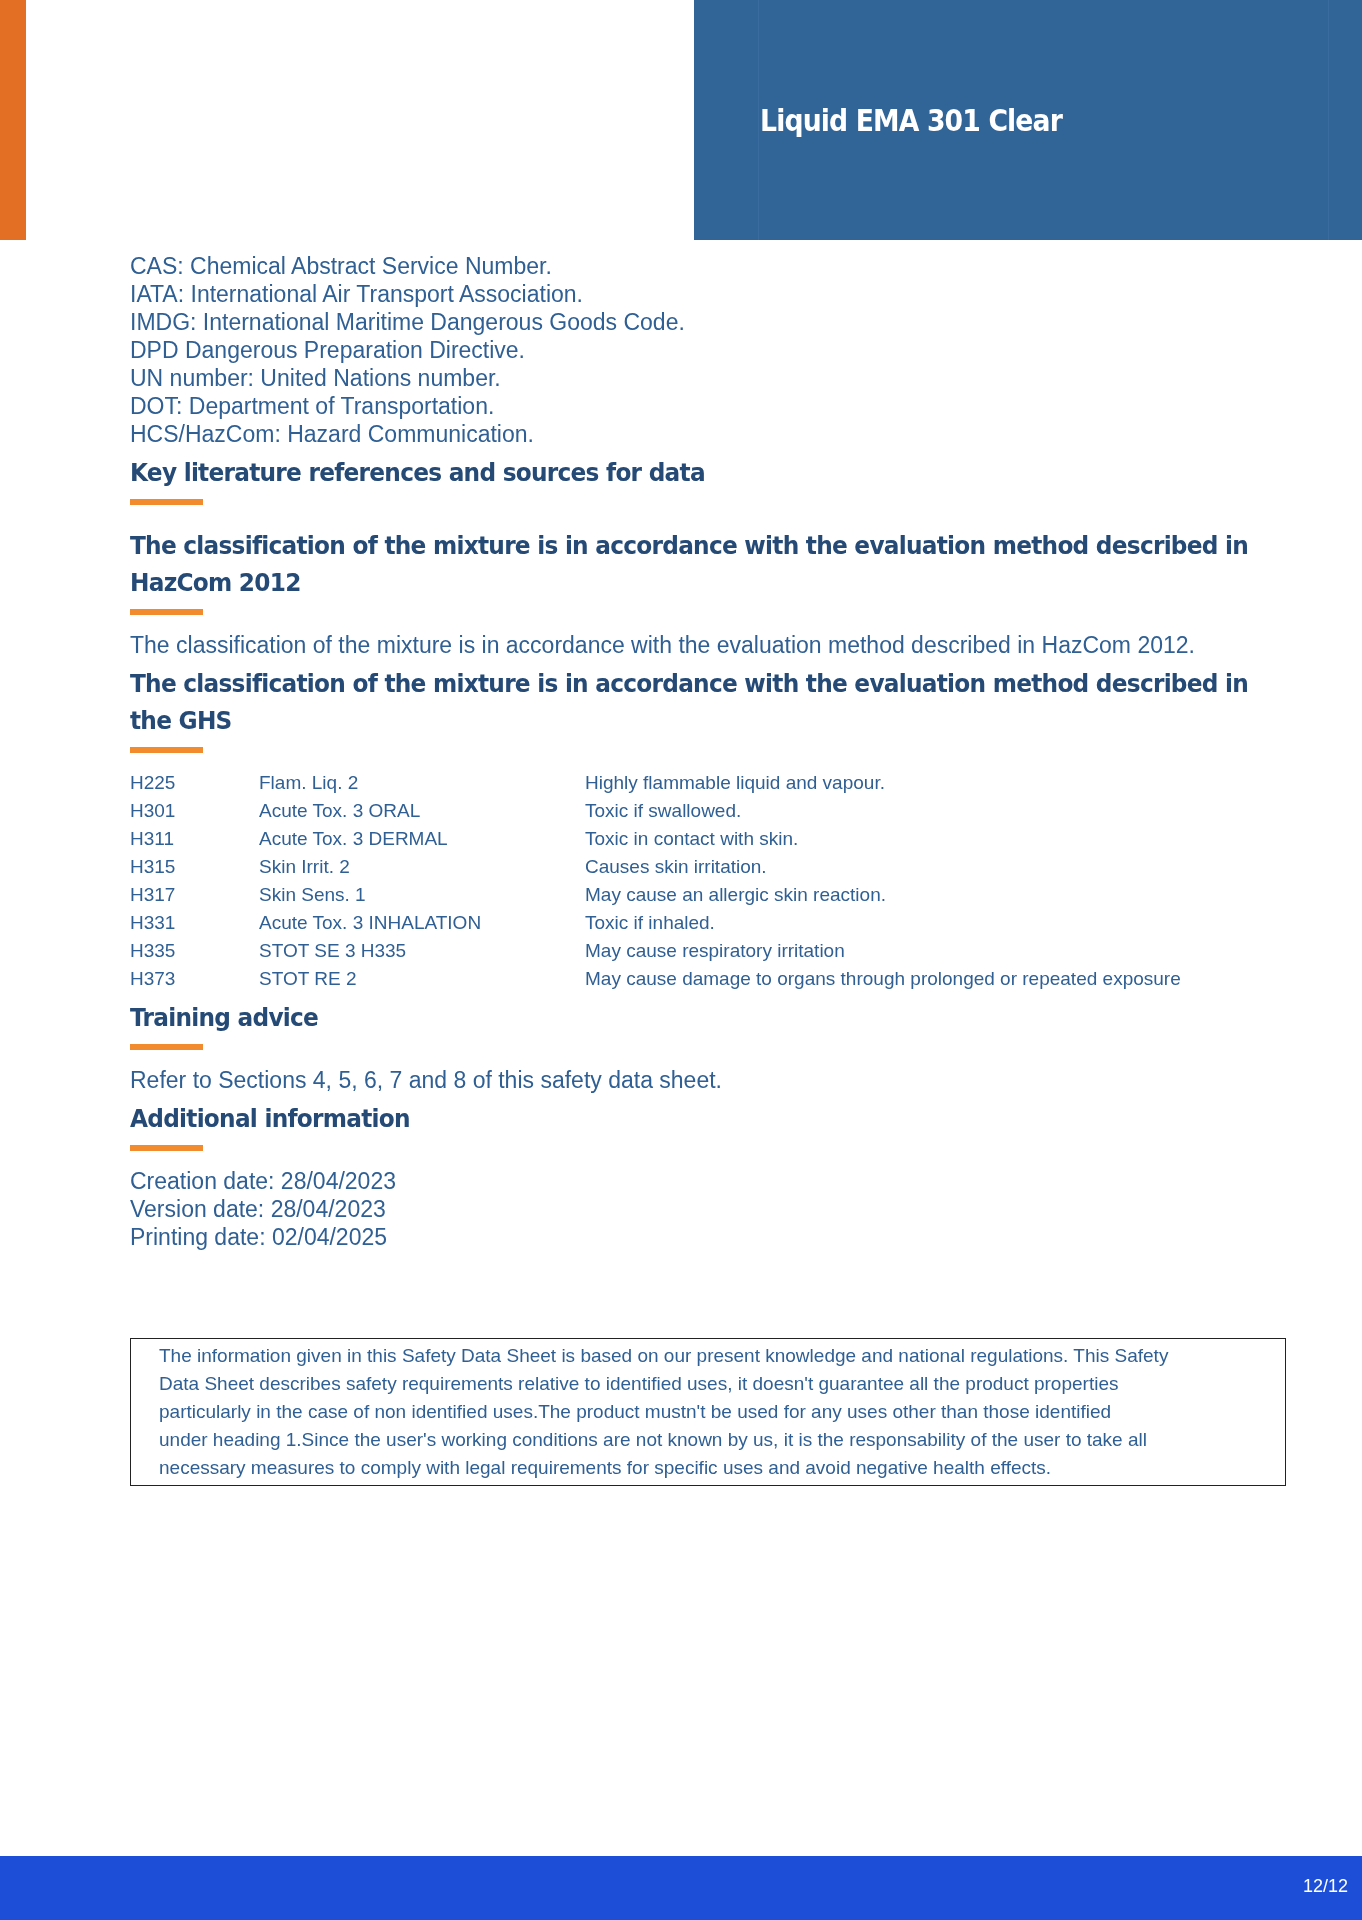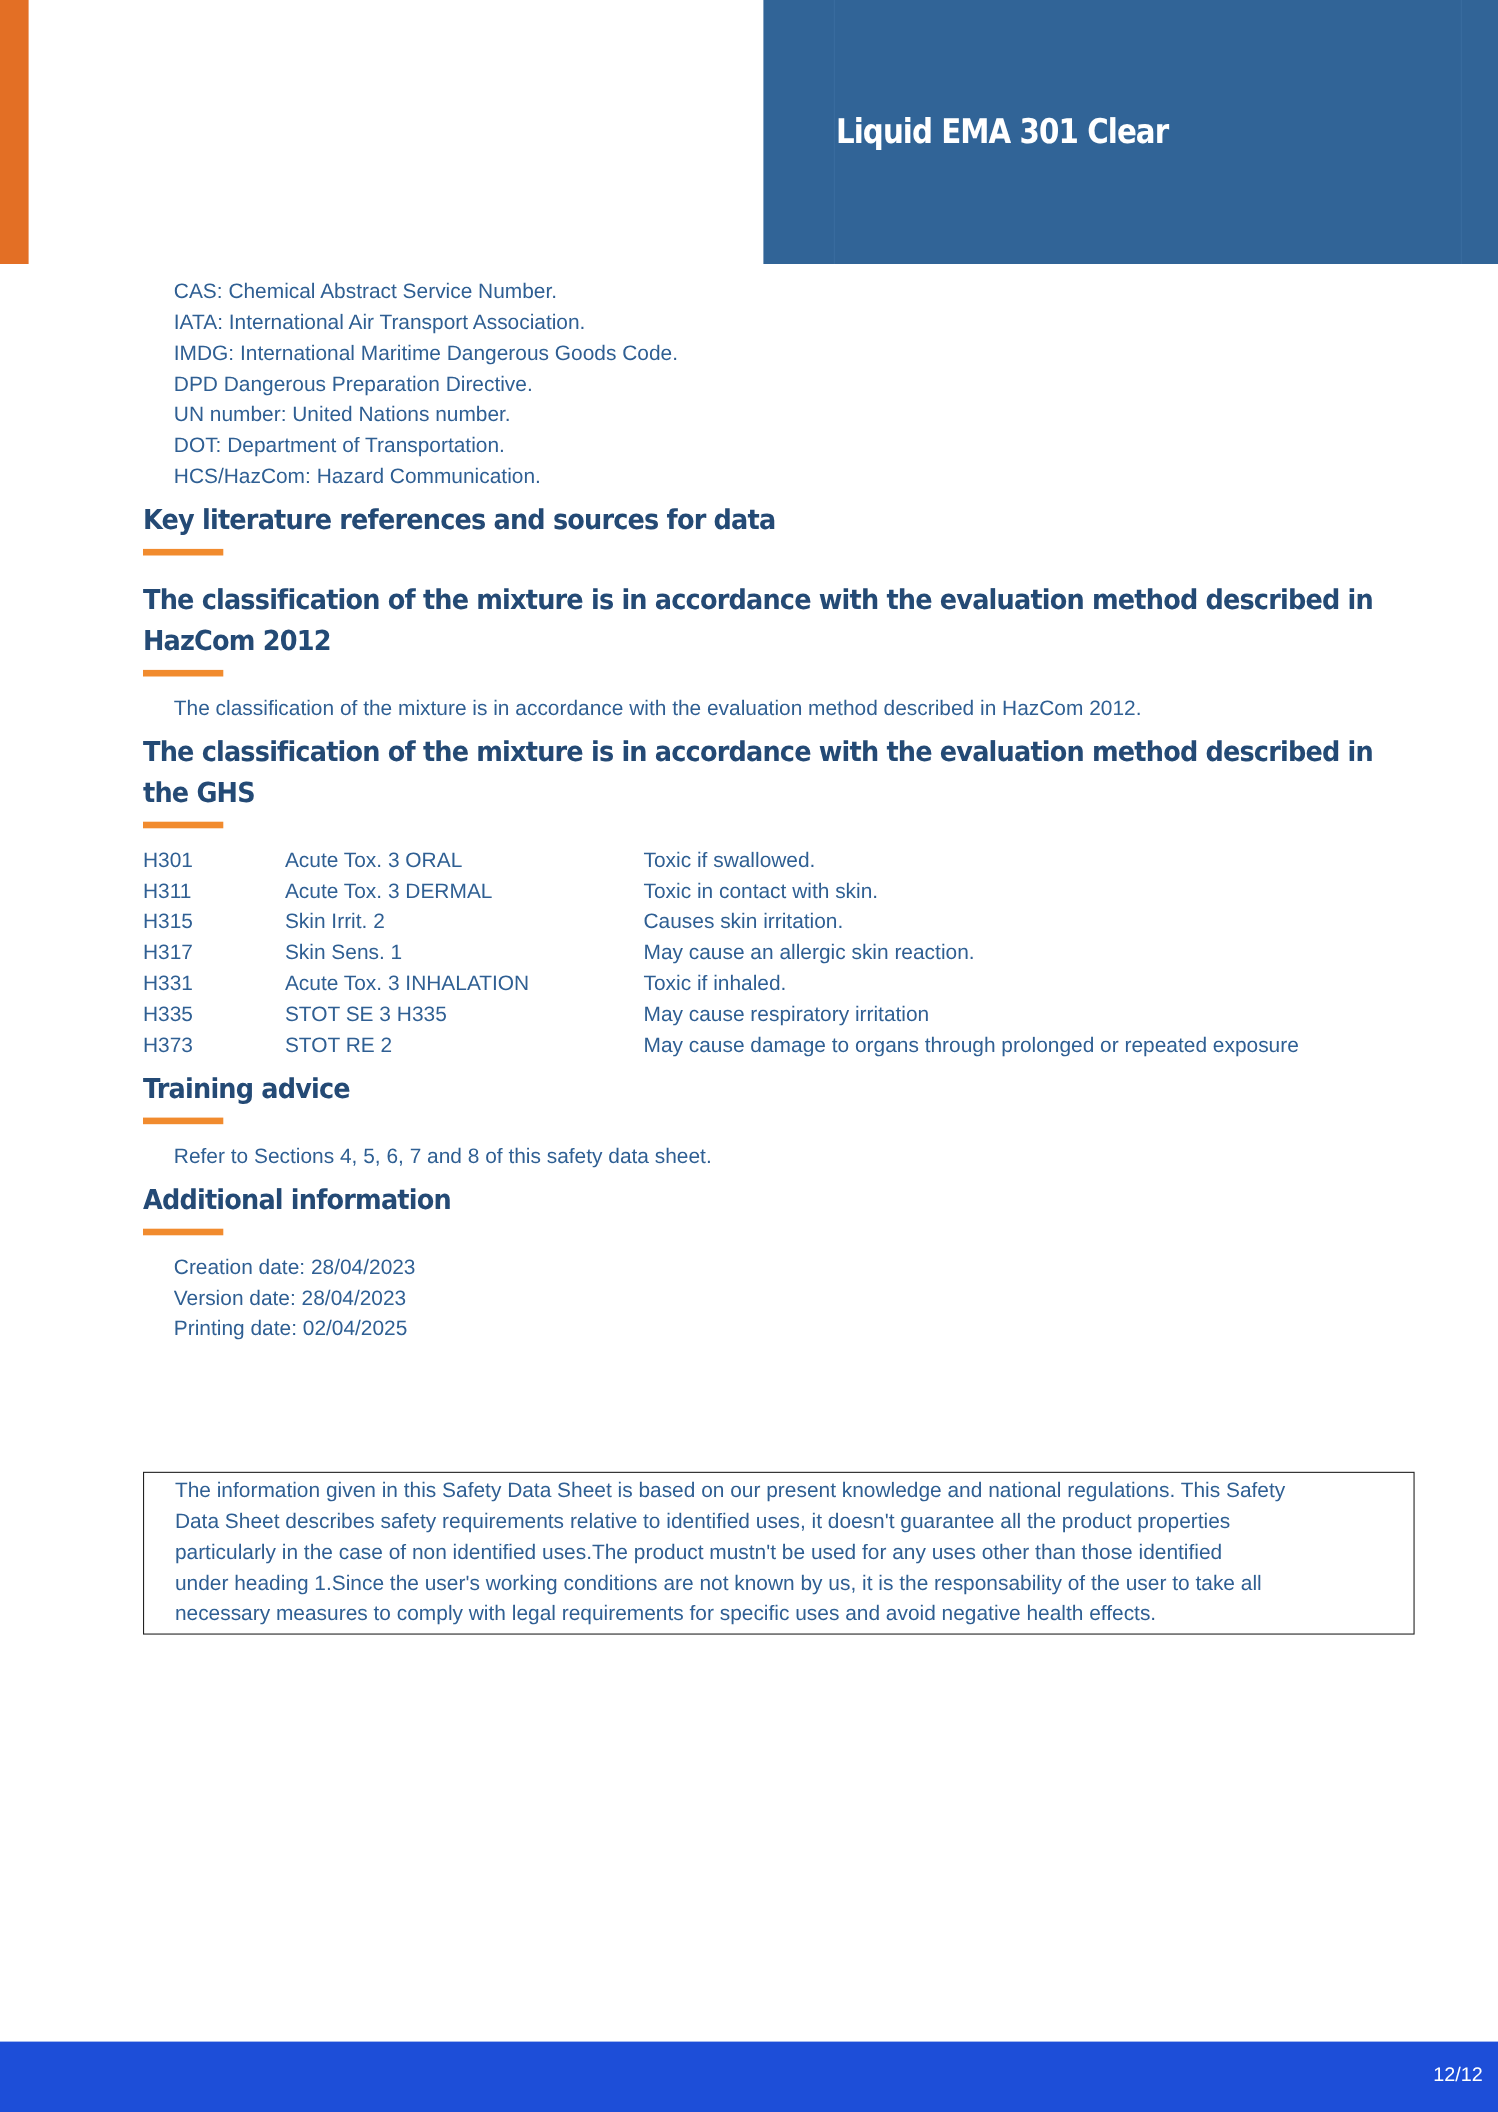--- a/index.html
+++ b/index.html
@@ -11,21 +11,21 @@
   }
   .left-stripe { position: absolute; left: 0; top: 0; width: 26px; height: 240px; background: #e36f25; }
   .header-block { position: absolute; left: 694px; top: 0; width: 668px; height: 240px; background: #316497; }
   .header-block .inner-line { position: absolute; top: 0; width: 1px; height: 240px; background: #3a6c9f; }
   .header-title {
     position: absolute; left: 760px; top: 102px;
     color: #ffffff; font-size: 31px; font-weight: bold; letter-spacing: -1px;
     font-family: "DejaVu Sans", sans-serif; transform: scaleX(0.86); transform-origin: left top;
   }
   .content { position: absolute; left: 130px; top: 252px; width: 1150px; }
-  .line { font-size: 19px; line-height: 28px; color: #2f5f93; white-space: nowrap; margin-left: 28px; }
+  .line { font-size: 23px; line-height: 28px; color: #2f5f93; white-space: nowrap; }
   .heading {
     font-family: "DejaVu Sans", sans-serif; font-weight: bold; color: #244a75;
     font-size: 25px; line-height: 37px; letter-spacing: -0.8px;
     transform: scaleX(0.93); transform-origin: left top; width: 1230px;
   }
   .heading-bar { width: 73px; height: 6px; background: #f18b2e; margin: 8px 0 16px 0; }
   .gap-s { height: 6px; }
   table.hz { border-collapse: collapse; margin-top: 2px; }
   table.hz td { font-size: 19px; line-height: 28px; padding: 0; color: #2f5f93; white-space: nowrap; }
   table.hz td.code { width: 129px; }
@@ -66,20 +66,25 @@
   <div class="gap-s"></div>
   <div class="heading">The classification of the mixture is in accordance with the evaluation method described in HazCom 2012</div>
   <div class="heading-bar"></div>
   <div class="line">The classification of the mixture is in accordance with the evaluation method described in HazCom 2012.</div>
 
   <div class="gap-s"></div>
   <div class="heading">The classification of the mixture is in accordance with the evaluation method described in the GHS</div>
   <div class="heading-bar"></div>
   <table class="hz">
     <tbody>
+        <tr>
+      <td class="code">H225</td>
+      <td class="cls">Flam. Liq. 2</td>
+      <td>Highly flammable liquid and vapour.</td>
+    </tr>
     <tr>
       <td class="code">H301</td>
       <td class="cls">Acute Tox. 3 ORAL</td>
       <td>Toxic if swallowed.</td>
     </tr>
     <tr>
       <td class="code">H311</td>
       <td class="cls">Acute Tox. 3 DERMAL</td>
       <td>Toxic in contact with skin.</td>
     </tr>

